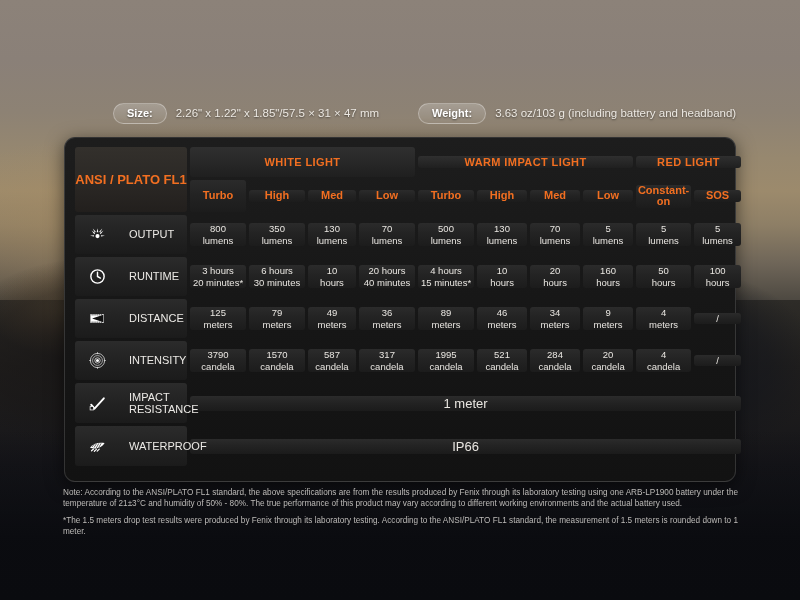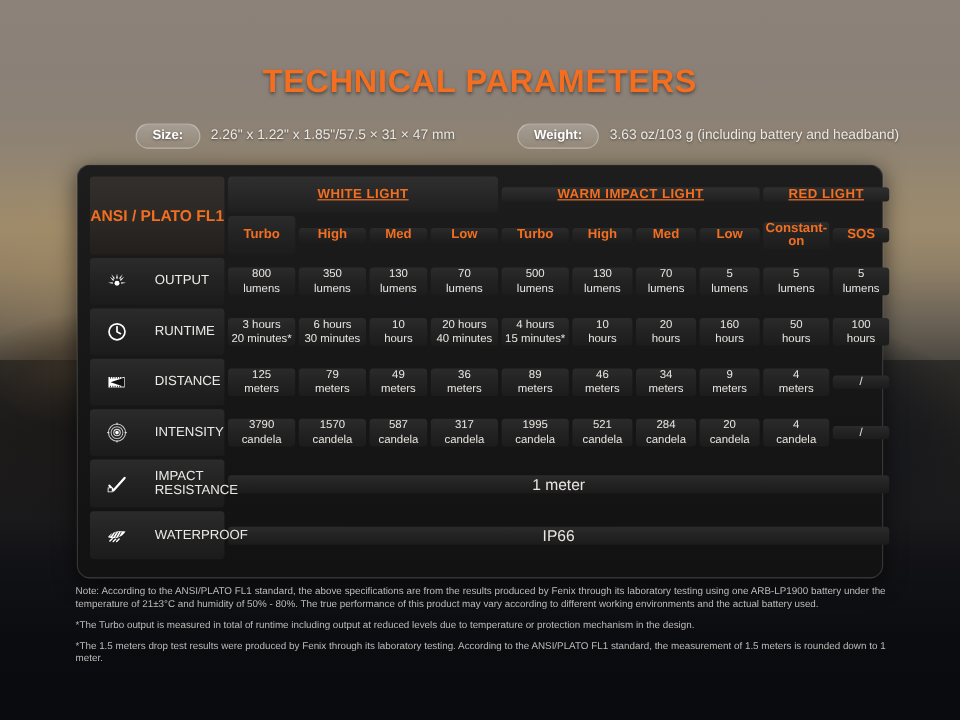--- a/index.html
+++ b/index.html
@@ -93,21 +93,21 @@
     text-shadow: 0 1px 3px rgba(0,0,0,0.45);
   }
 
   .specline {
     position: absolute; top: 102px; height: 22px;
     display: flex; align-items: center; gap: 9px;
     color: #ece8e2; font-size: 11.5px;
     text-shadow: 0 1px 2px rgba(0,0,0,0.5);
   }
   .specline.size   { left: 113px; }
-  .specline.weight { left: 431px; }
+  .specline.weight { left: 418px; }
 
   .pill {
     display: inline-flex; align-items: center; justify-content: center;
     height: 21px; padding: 0 13px;
     border-radius: 11px;
     background: linear-gradient(180deg, rgba(255,255,255,0.22), rgba(255,255,255,0.06));
     border: 1px solid rgba(255,255,255,0.30);
     color: #ffffff; font-size: 11px; font-weight: bold;
     white-space: nowrap;
   }
@@ -140,21 +140,20 @@
   }
   .cell.hdr { color: #f26f21; font-weight: bold; font-size: 11px; }
 
   .grp {
     background: linear-gradient(180deg, #2f2f2f 0%, #262626 60%, #1f1f1f 100%);
     border-radius: 3px;
     color: #f26f21; font-weight: bold; font-size: 11px;
     letter-spacing: 0.4px;
     display: flex; align-items: center; justify-content: center;
     height: 100%;
-    text-decoration: underline;
   }
 
   .rowlabel {
     background: linear-gradient(180deg, #2b2b2b 0%, #232323 45%, #1b1b1b 100%);
     border-radius: 3px;
     color: #eceae6; font-size: 11px;
     display: flex; align-items: center;
     padding-left: 13px; gap: 22px;
     height: 100%;
   }
@@ -194,21 +193,20 @@
   <div class="bg-layer">
     <div class="bg-sky"></div>
     <div class="bg-sky-warm"></div>
     <div class="bg-ground"></div>
     <div class="bg-glow-left"></div>
     <div class="bg-ridge-left"></div>
     <div class="bg-ridge-right"></div>
     <div class="bg-bottom-dark"></div>
   </div>
 
-  <div class="title">TECHNICAL PARAMETERS</div>
 
   <div class="specline size">
     <span class="pill">Size:</span>
     <span>2.26" x 1.22" x 1.85"/57.5 × 31 × 47 mm</span>
   </div>
 
   <div class="specline weight">
     <span class="pill">Weight:</span>
     <span>3.63 oz/103 g (including battery and headband)</span>
   </div>
@@ -638,17 +636,16 @@
         <td colspan="10">
           <div class="wide">IP66</div>
         </td>
       </tr>
     </tbody>
       </table>
   </div>
 
   <div class="notes">
     <p>Note: According to the ANSI/PLATO FL1 standard, the above specifications are from the results produced by Fenix through its laboratory testing using one ARB-LP1900 battery under the temperature of 21±3°C and humidity of 50% - 80%. The true performance of this product may vary according to different working environments and the actual battery used.</p>
-    <p>*The Turbo output is measured in total of runtime including output at reduced levels due to temperature or protection mechanism in the design.</p>
     <p>*The 1.5 meters drop test results were produced by Fenix through its laboratory testing. According to the ANSI/PLATO FL1 standard, the measurement of 1.5 meters is rounded down to 1 meter.</p>
   </div>
 
 </div>
 
 </body></html>

